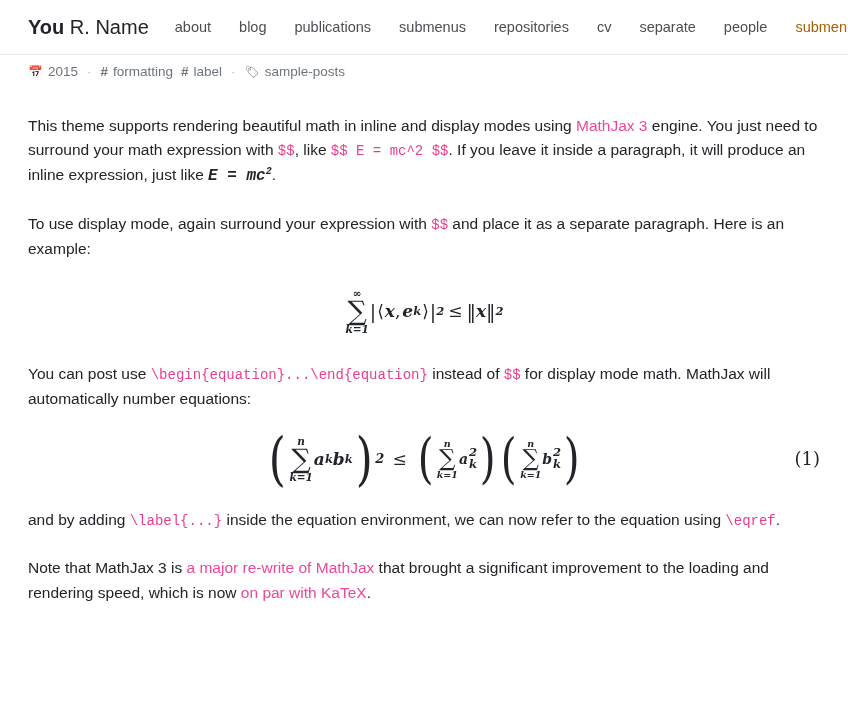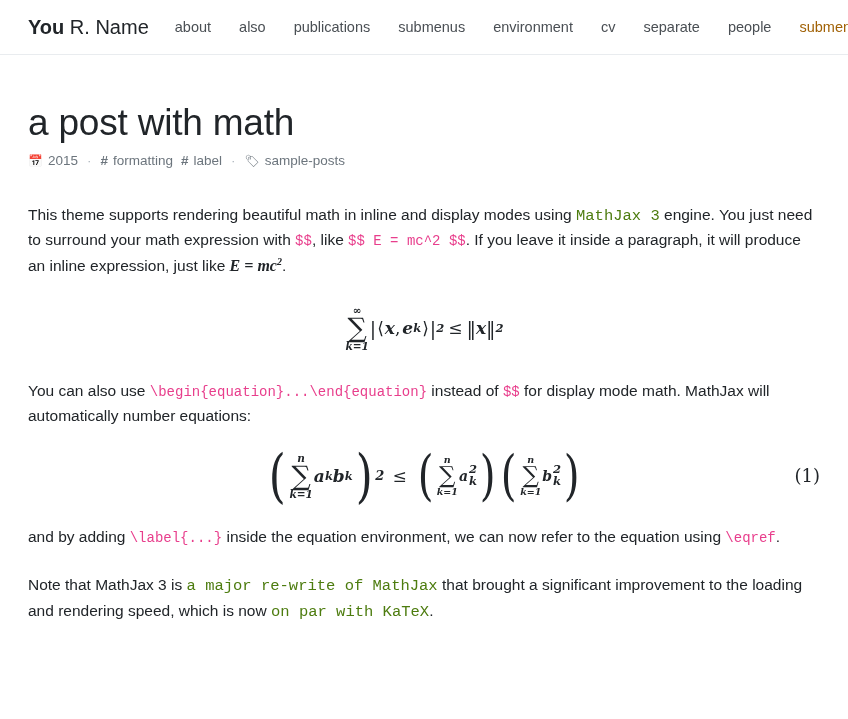--- a/index.html
+++ b/index.html
@@ -99,32 +99,32 @@
   .meta .hash { font-weight: bold; }
 
   p.para {
     font-size: 15.5px;
     line-height: 1.57;
     margin: 23px 0 0 0;
     color: #212529;
   }
   p.para.first { margin-top: 35px; }
 
-  .lnk { color: #4d7c0f; font-family: Liberation Mono, monospace; }
+  .lnk { color: #ec4899; }
 
   code.code {
     font-family: "Liberation Mono", monospace;
     font-size: 14px;
     color: #e83e8c;
     background: transparent;
     white-space: nowrap;
   }
 
   .math-inline {
-    font-family: Liberation Serif, serif;
+    font-family: Liberation Mono, monospace;
     font-style: italic;
     font-weight: bold;
     font-size: 16px;
   }
   .math-inline sup {
     font-size: 10px;
     font-style: italic;
     font-weight: bold;
   }
 
@@ -212,42 +212,41 @@
 </style>
 </head>
 <body>
 
 <div class="navbar">
   <a class="brand">
     <span class="strong">You</span><span class="rest"> R. Name</span>
   </a>
   <div class="navlinks">
     <a class="navlink">about</a>
-    <a class="navlink">also</a>
+    <a class="navlink">blog</a>
     <a class="navlink">publications</a>
     <a class="navlink">submenus</a>
-    <a class="navlink">environment</a>
+    <a class="navlink">repositories</a>
     <a class="navlink">cv</a>
     <a class="navlink">separate</a>
     <a class="navlink">people</a>
     <div class="submenu">
       <span>submenus</span>
       <span class="caret"></span>
     </div>
   </div>
   <div class="moon">
     <svg width="17" height="17" viewBox="0 0 24 24" aria-hidden="true">
       <path d="M21 12.8A9 9 0 1 1 11.2 3a7 7 0 1 0 9.8 9.8z" fill="#343a40"></path>
     </svg>
   </div>
 </div>
 
 <div class="container">
 
-  <h1 class="title">a post with math</h1>
 
 
   <div class="meta">
     <span class="chunk">
       <span class="ico">📅</span>
       <span>2015</span>
     </span>
     <span class="sep">·</span>
     <span class="chunk">
       <span class="hash">#</span>
@@ -262,20 +261,23 @@
     <span class="chunk">
       <span class="ico">🏷</span>
       <span>sample-posts</span>
     </span>
   </div>
 
   <p class="para first">
     <span>This theme supports rendering beautiful math in inline and display modes using </span><a class="lnk">MathJax 3</a><span> engine. You just need to surround your math expression with </span><code class="code">$$</code><span>, like </span><code class="code">$$ E = mc^2 $$</code><span>. If you leave it inside a paragraph, it will produce an inline expression, just like </span><span class="math-inline"><span>E = mc</span><sup>2</sup></span><span>.</span>
   </p>
 
+  <p class="para">
+    <span>To use display mode, again surround your expression with </span><code class="code">$$</code><span> and place it as a separate paragraph. Here is an example:</span>
+  </p>
 
   <div class="display-math" style="margin-top:26px;">
     <div class="eq-wrap">
       <span class="sum">
         <span class="lim">∞</span>
         <span class="big">∑</span>
         <span class="lim">k=1</span>
       </span>
       <span class="row-center">
         <span class="bars">|</span>
@@ -290,21 +292,21 @@
         <span class="mo">≤</span>
         <span class="bars">‖</span>
         <span class="mi">x</span>
         <span class="bars">‖</span>
           <sup class="sup">2</sup>
       </span>
     </div>
   </div>
 
   <p class="para" style="margin-top:28px">
-    <span>You can also use </span><code class="code">\begin{equation}...\end{equation}</code><span> instead of </span><code class="code">$$</code><span> for display mode math. MathJax will automatically number equations:</span>
+    <span>You can post use </span><code class="code">\begin{equation}...\end{equation}</code><span> instead of </span><code class="code">$$</code><span> for display mode math. MathJax will automatically number equations:</span>
   </p>
 
   <div class="display-math" style="margin-top:24px;">
     <div class="eq-wrap">
       <span class="row-center">
         <span class="paren" style="font-size:58px">(</span>
         <span class="sum">
           <span class="lim">n</span>
           <span class="big">∑</span>
           <span class="lim">k=1</span>

